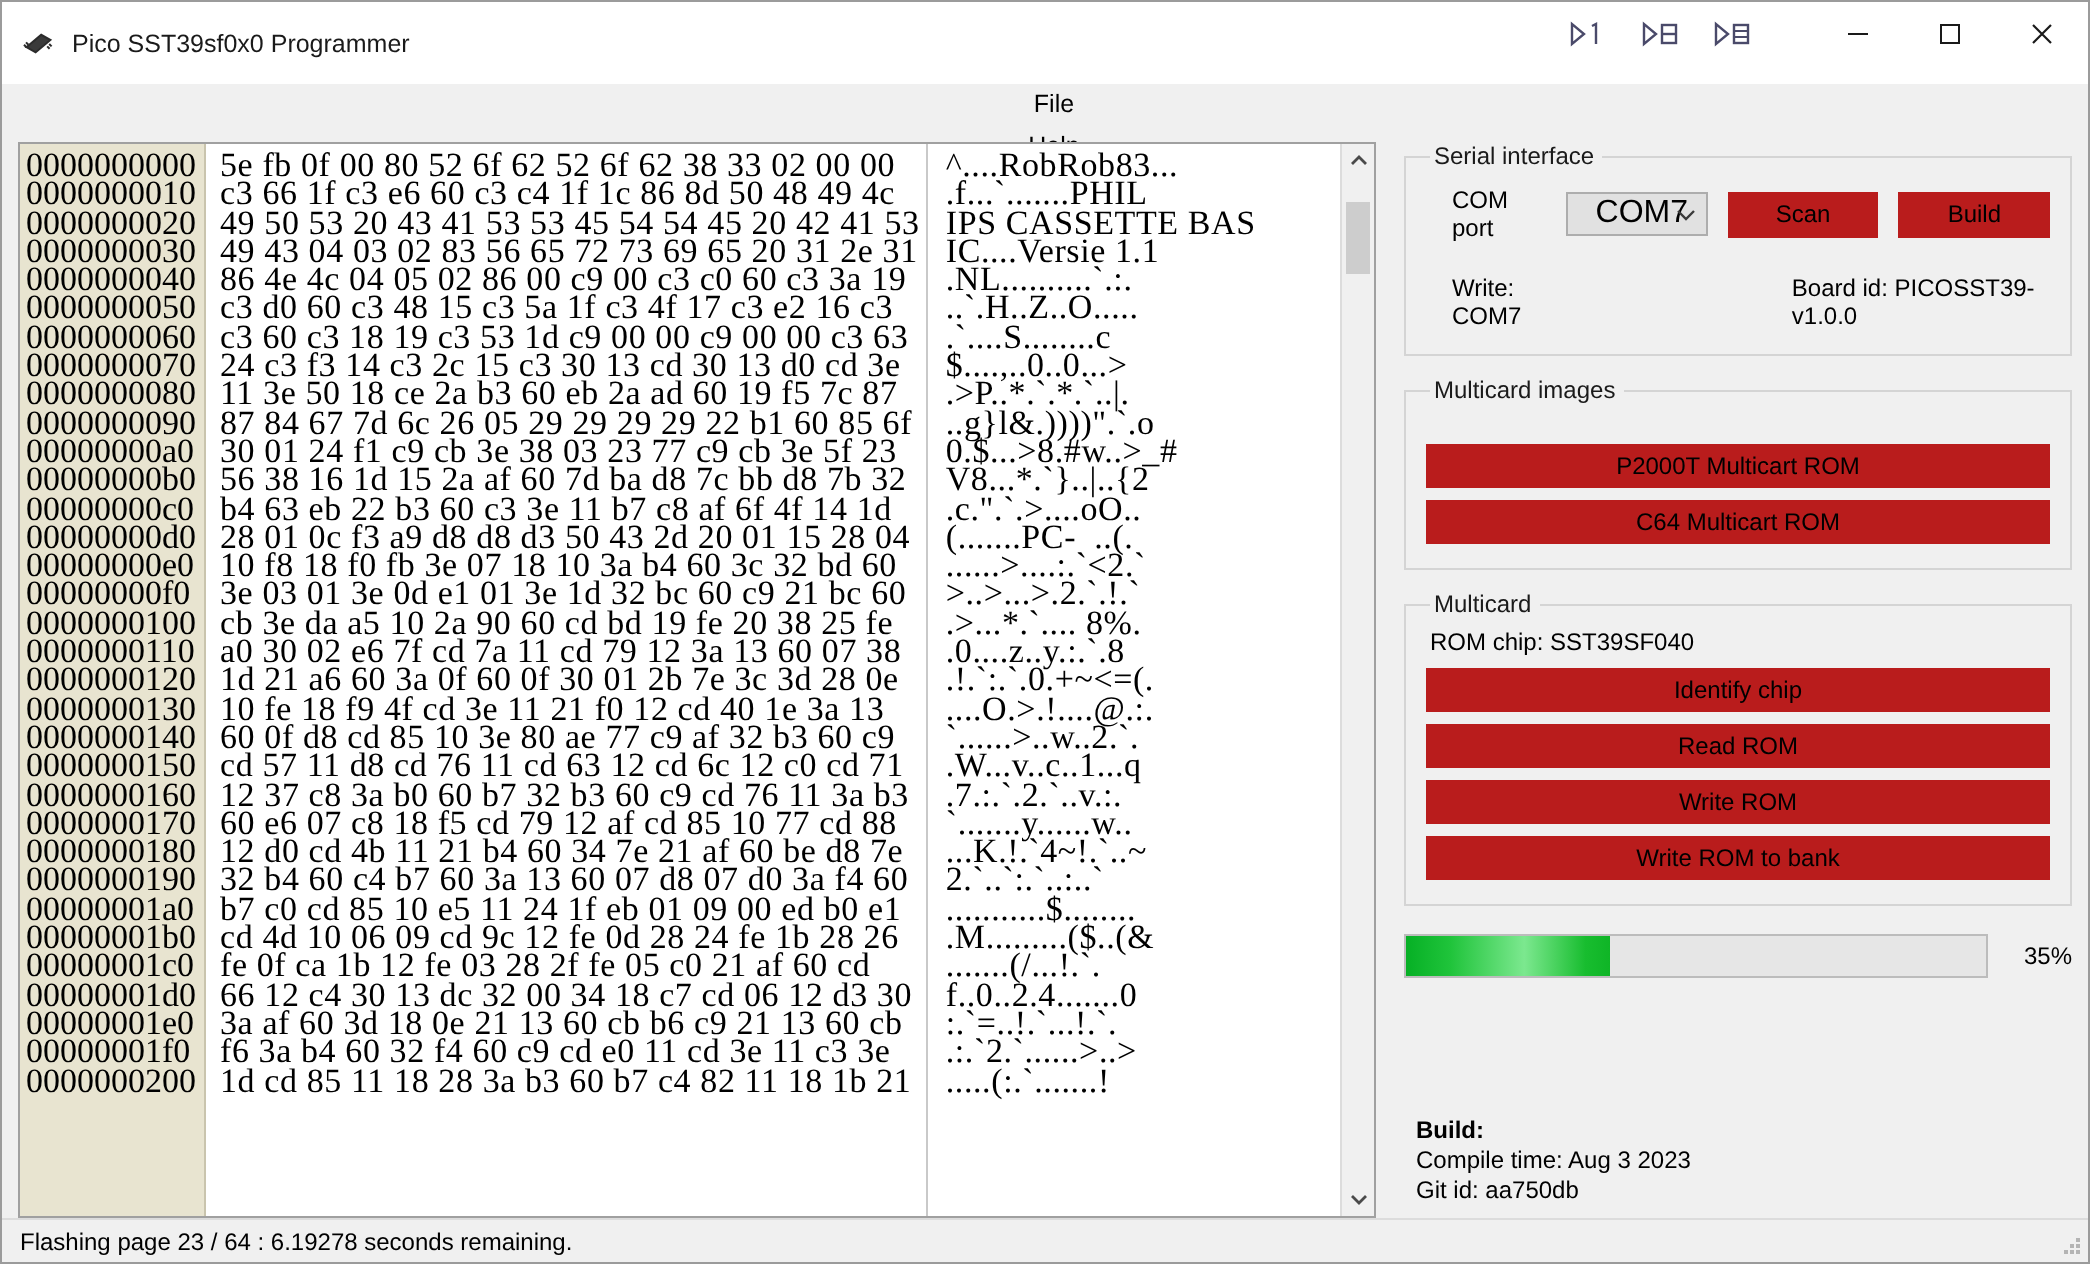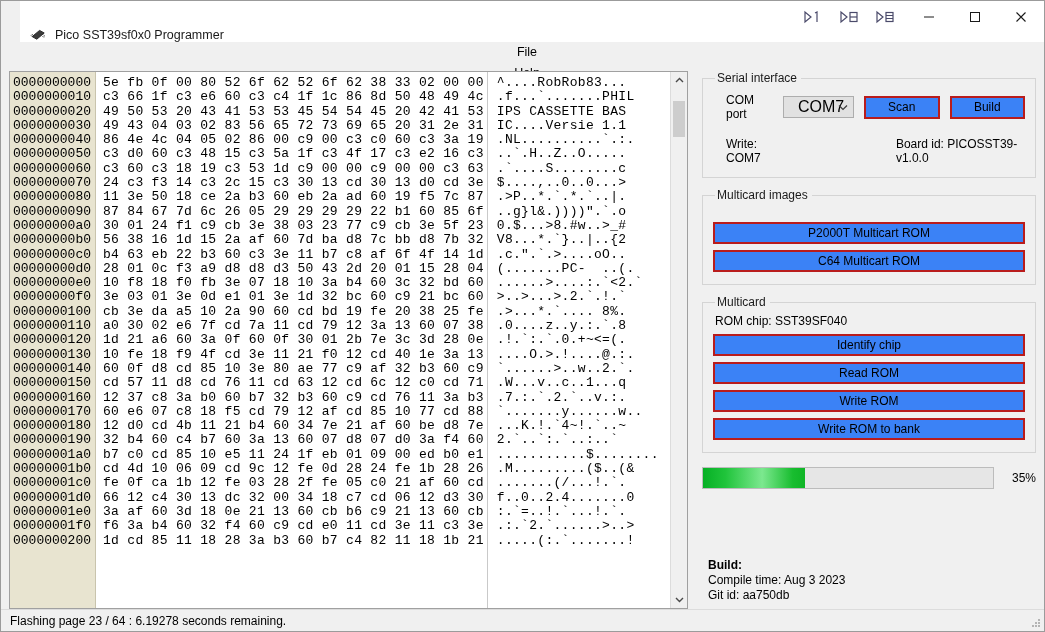--- a/index.html
+++ b/index.html
@@ -19,23 +19,22 @@
     position:absolute; inset:0;
     border:1px solid #9b9b9b;
     background:#f0f0f0;
     display:flex; flex-direction:column;
   }
 
   
   #titlebar {
     height:41px; min-height:31px;
     background:#ffffff;
-    display:flex; align-items:flex-end;
-    position:relative;
-    margin-left:19px;
+    display:flex; align-items:center;
+    position:relative;
   }
   #titlebar-left { display:flex; align-items:center; padding-left:9px; }
   #app-icon {
     width:18px; height:14px;
     margin-right:8px;
     position:relative;
   }
   #app-icon svg { display:block; }
   #app-title { font-size:12.5px; color:#1a1a1a; white-space:nowrap; }
 
@@ -89,22 +88,22 @@
     width:679px; min-width:679px;
     background:#ffffff;
     border:1px solid #a0a0a0;
     display:flex;
     overflow:hidden;
     position:relative;
   }
   #hex-inner {
     flex:1;
     display:flex;
-    font-family:Liberation Mono, monospace;
-    font-size:13px;
+    font-family:Liberation Serif, serif;
+    font-size:17px;
     overflow:hidden;
     line-height:14.3px;
   }
   #hex-addr-col {
     background:#e8e4d0;
     border-right:1px solid #c9c4ad;
     padding:4px 4px 0 3px;
     white-space:pre;
     color:#000;
   }
@@ -182,22 +181,22 @@
     position:relative;
     cursor:default;
     justify-content:center;
   }
   #com-select .caret {
     position:absolute; right:5px; top:0; bottom:0;
     display:flex; align-items:center;
   }
   .btn {
     height:23px;
-    border:2px solid #b91c1c;
-    background:#3b82f6;
+    border:7px solid #b91c1c;
+    background:#b91c1c;
     font-size:12px;
     display:flex; align-items:center; justify-content:center;
     cursor:default;
     color:#000;
   }
   #scan-btn { width:78px; margin-left:10px; }
   #select-btn { width:78px; margin-left:10px; }
 
   #serial-info {
     display:flex;

